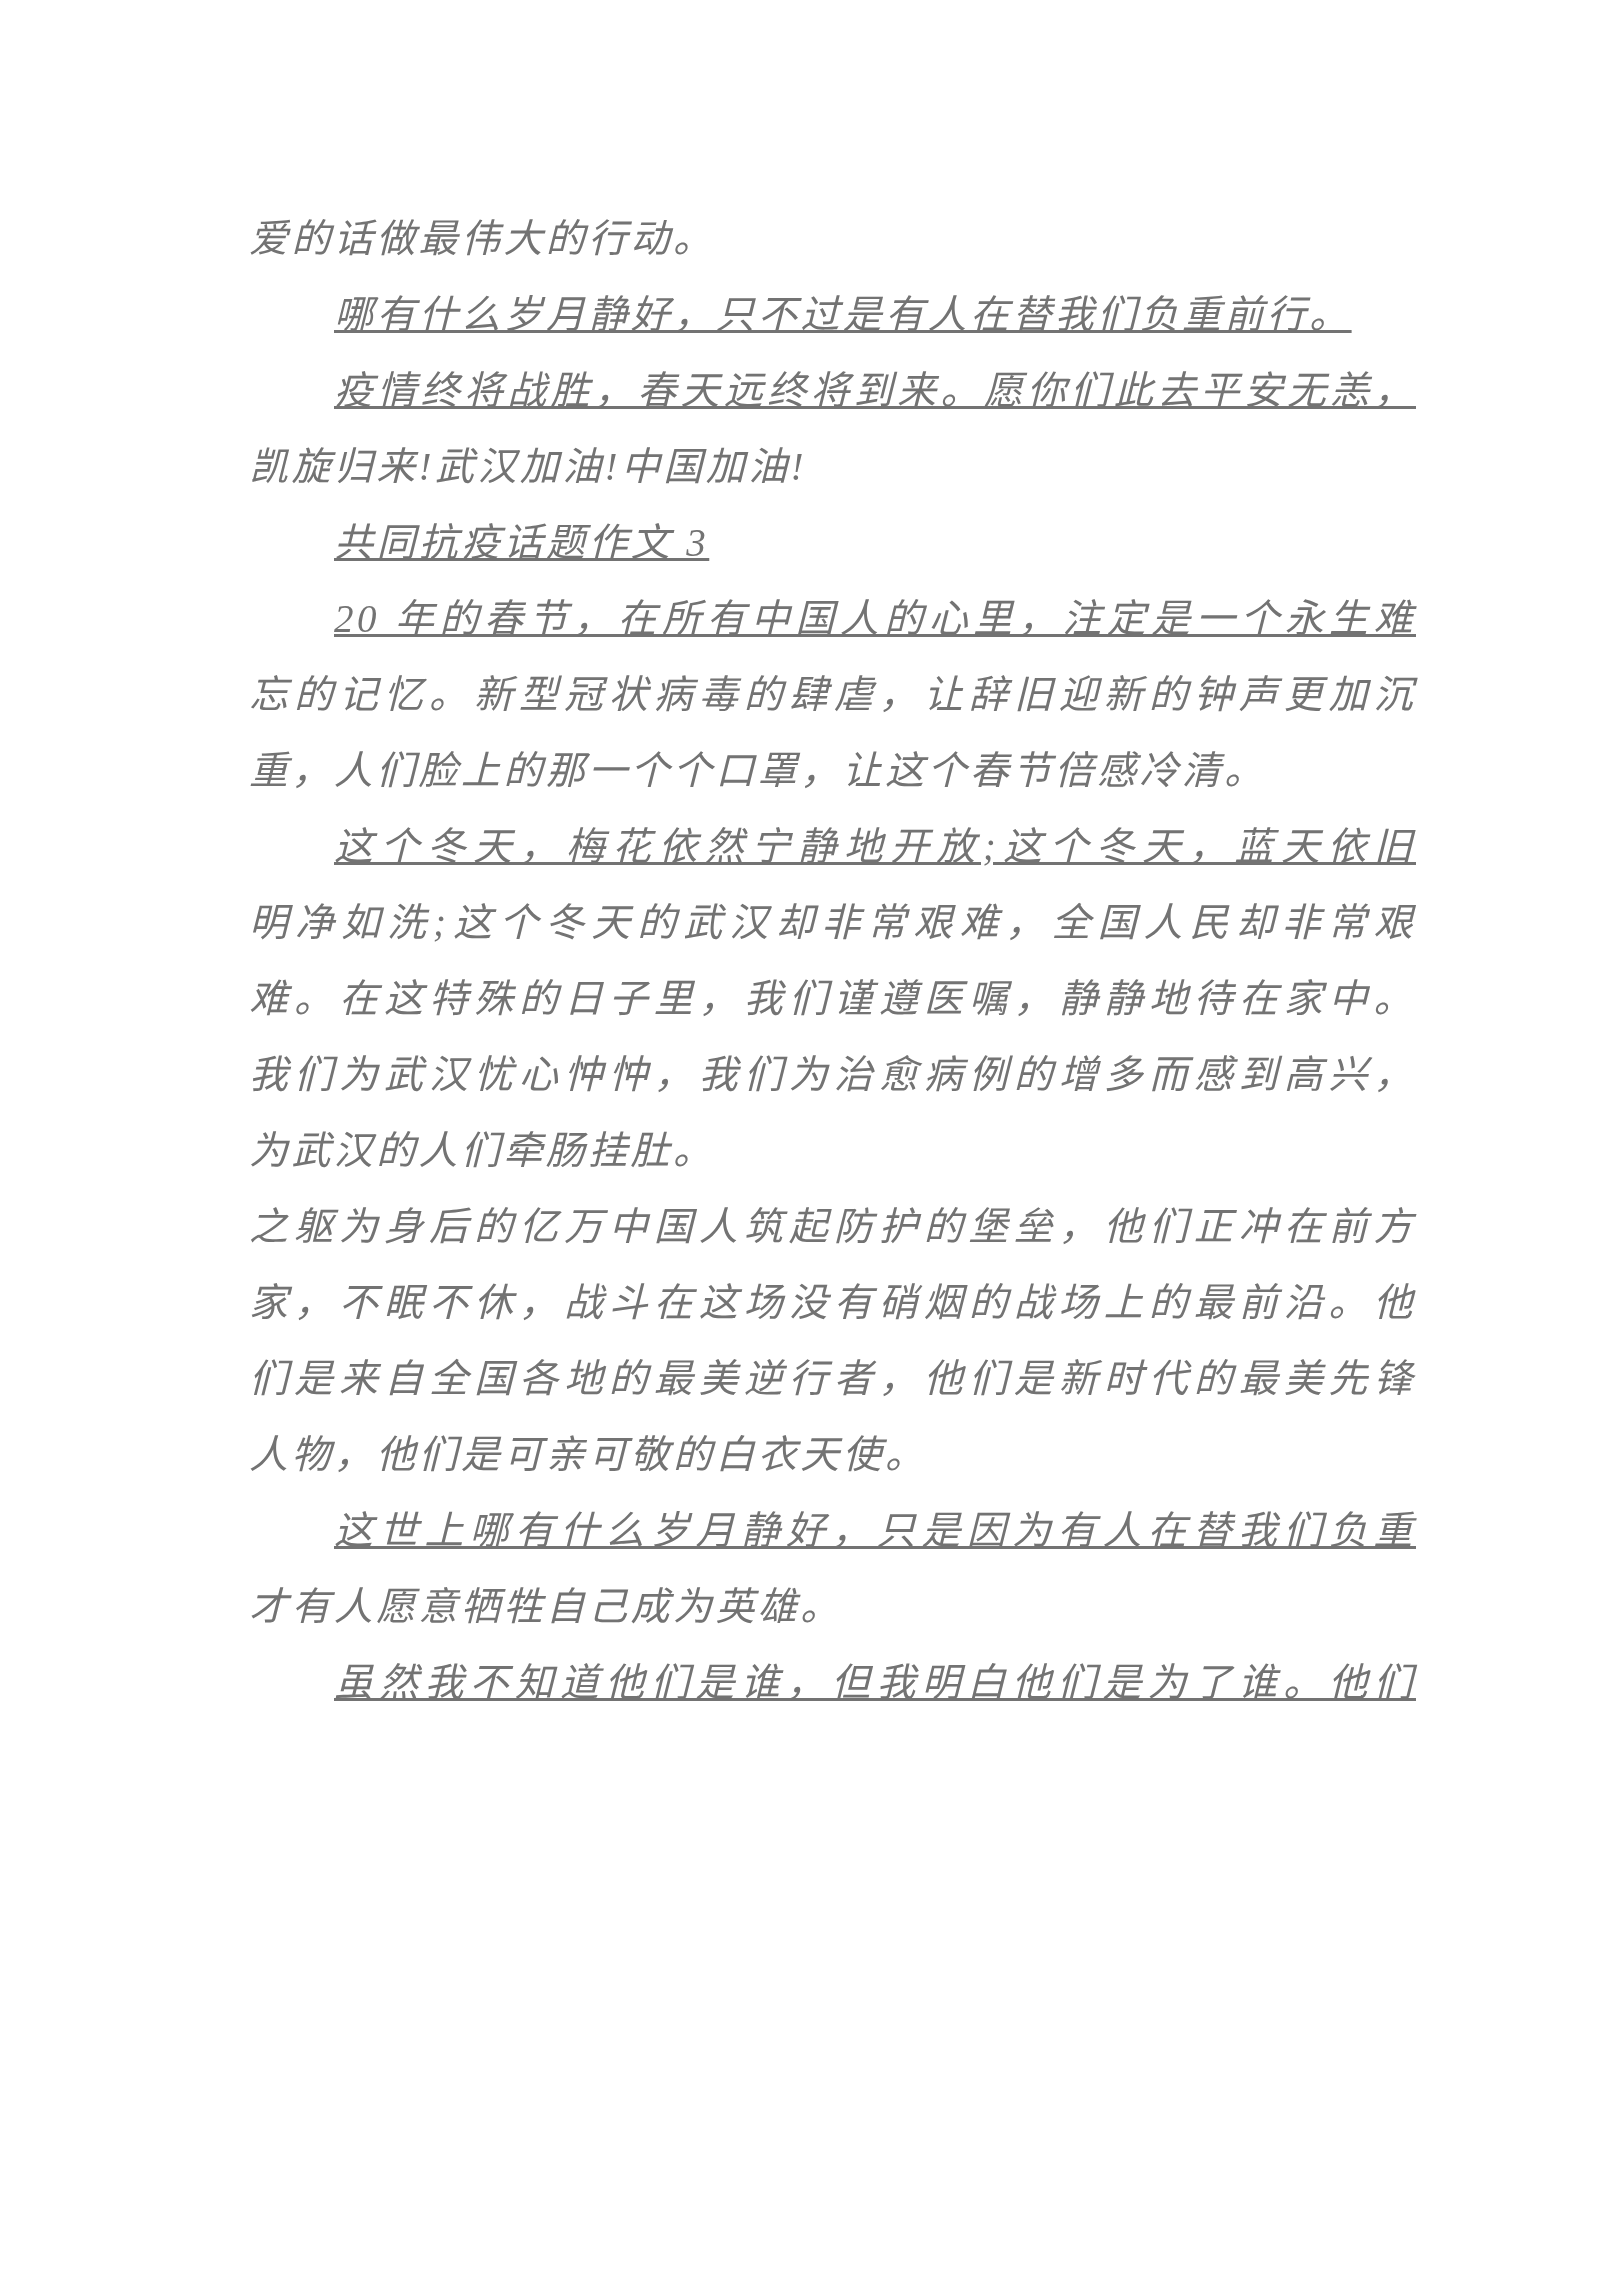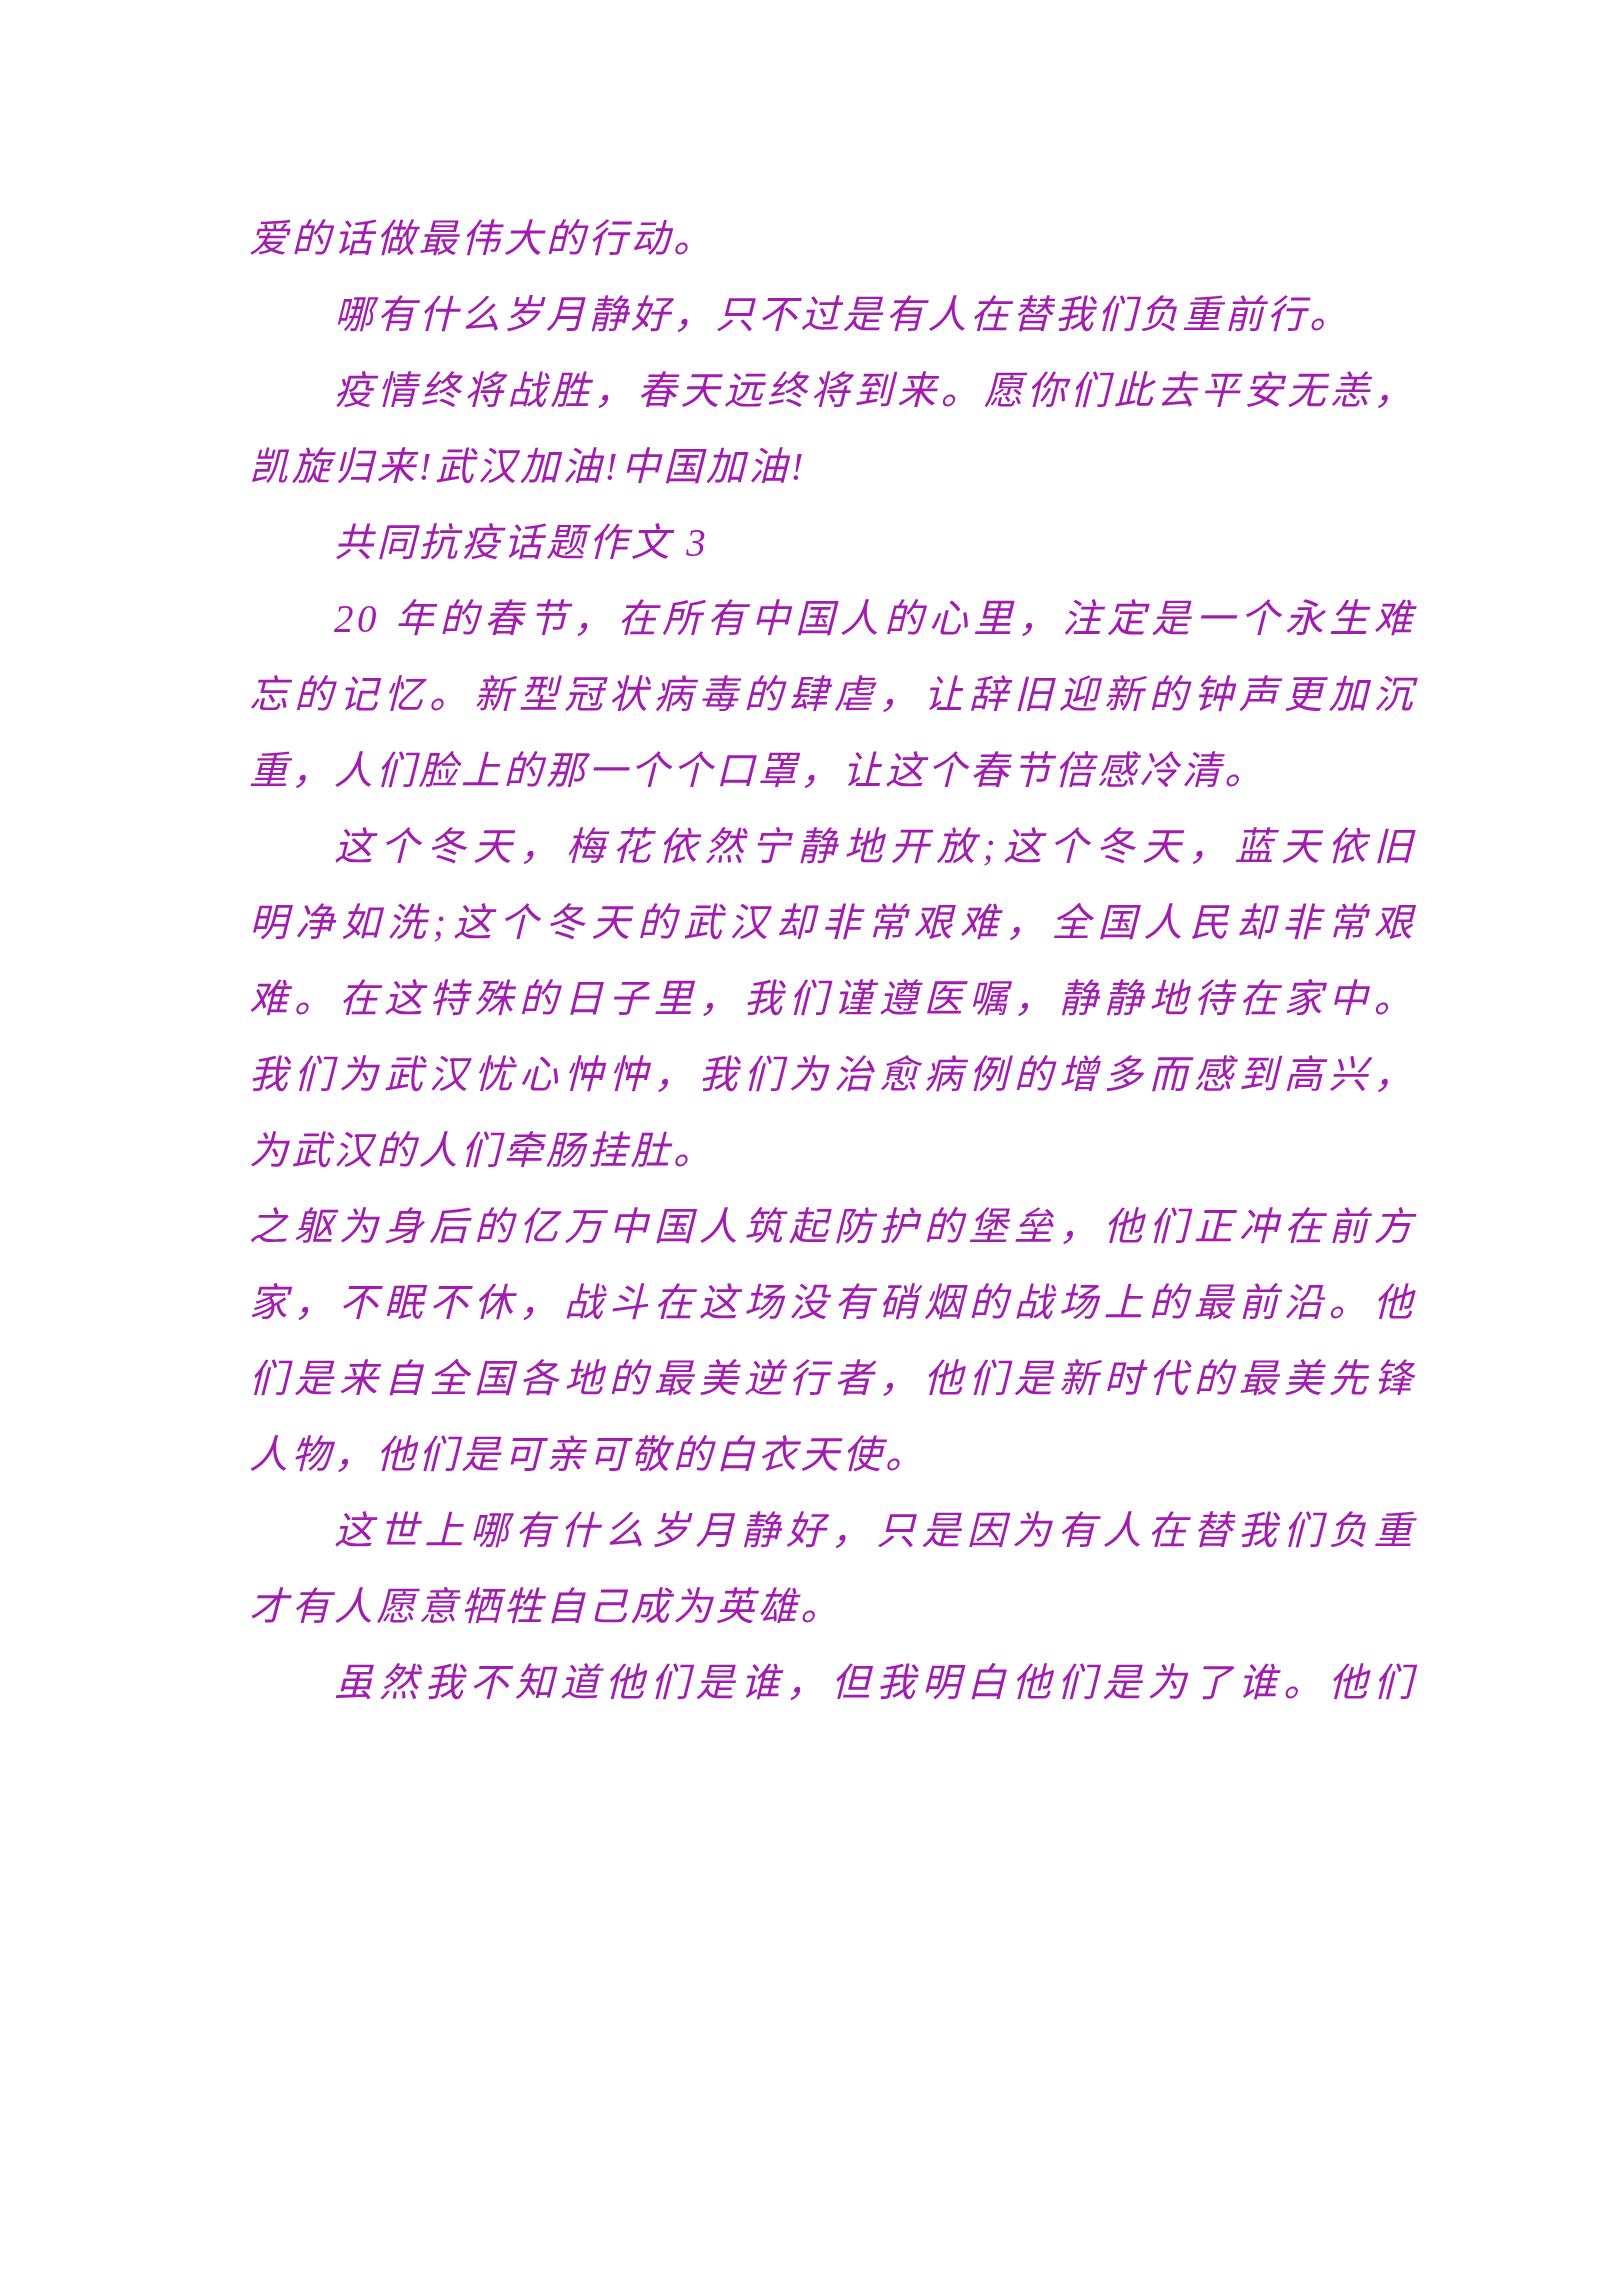--- a/index.html
+++ b/index.html
@@ -33,32 +33,33 @@
     font-kerning: none;
   }
   .line {
     height: 76px;
     line-height: 76px;
     letter-spacing: 3.4px;
     text-align: left;
   }
   .line.indent {
     text-indent: 85px;
+    text-decoration: underline;
   }
   .line.fill {
     text-align: justify;
     text-align-last: justify;
     text-justify: inter-character;
   }
 </style>
 </head>
 <body style="background: rgb(255, 255, 255);">
 
 <div class="page">
-  <div class="text-block" style="color: #a21caf;">
+  <div class="text-block" style="color: #737373;">
 
   <div class="line">爱的话做最伟大的行动。</div>
       <div class="line indent">哪有什么岁月静好，只不过是有人在替我们负重前行。</div>
       <div class="line indent fill">疫情终将战胜，春天远终将到来。愿你们此去平安无恙，</div>
       <div class="line">凯旋归来!武汉加油!中国加油!</div>
       <div class="line indent">共同抗疫话题作文 3</div>
       <div class="line indent fill">20 年的春节，在所有中国人的心里，注定是一个永生难</div>
       <div class="line fill">忘的记忆。新型冠状病毒的肆虐，让辞旧迎新的钟声更加沉</div>
       <div class="line">重，人们脸上的那一个个口罩，让这个春节倍感冷清。</div>
       <div class="line indent fill">这个冬天，梅花依然宁静地开放;这个冬天，蓝天依旧</div>

